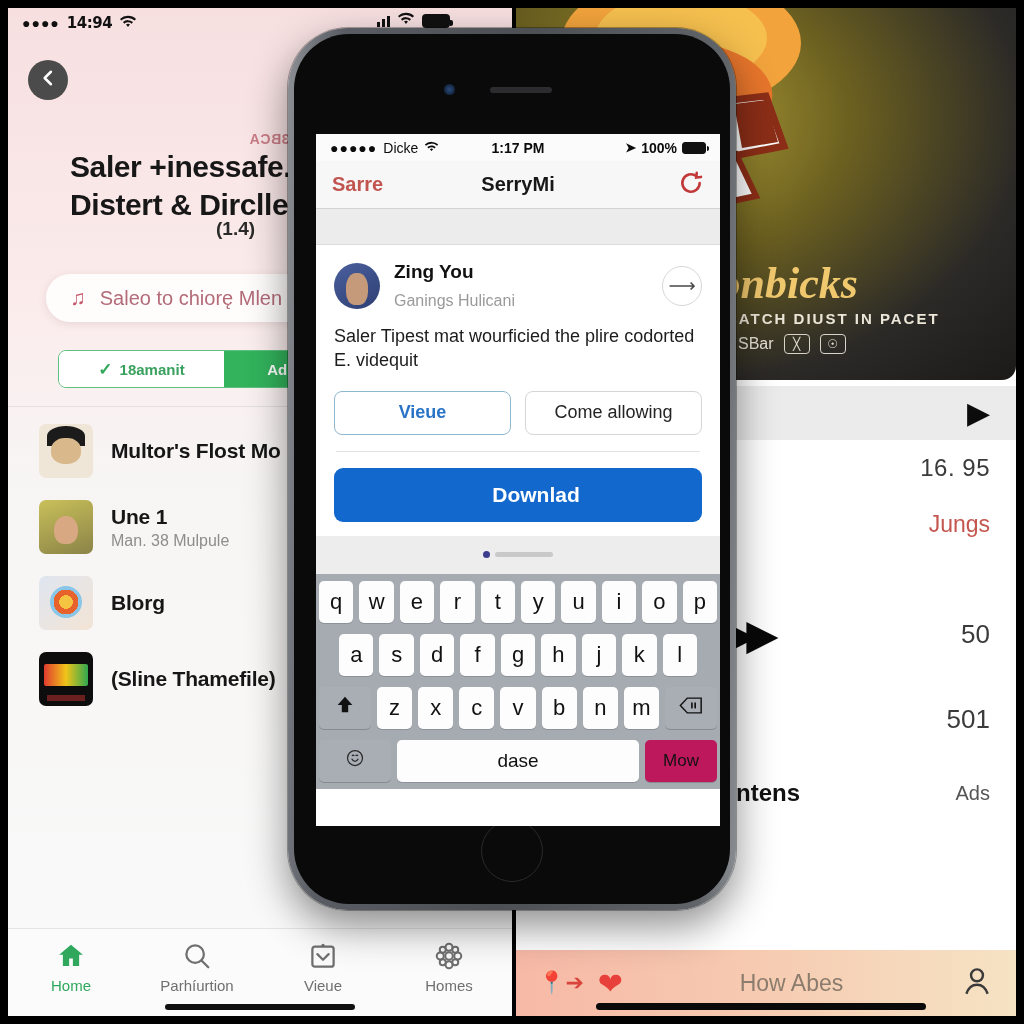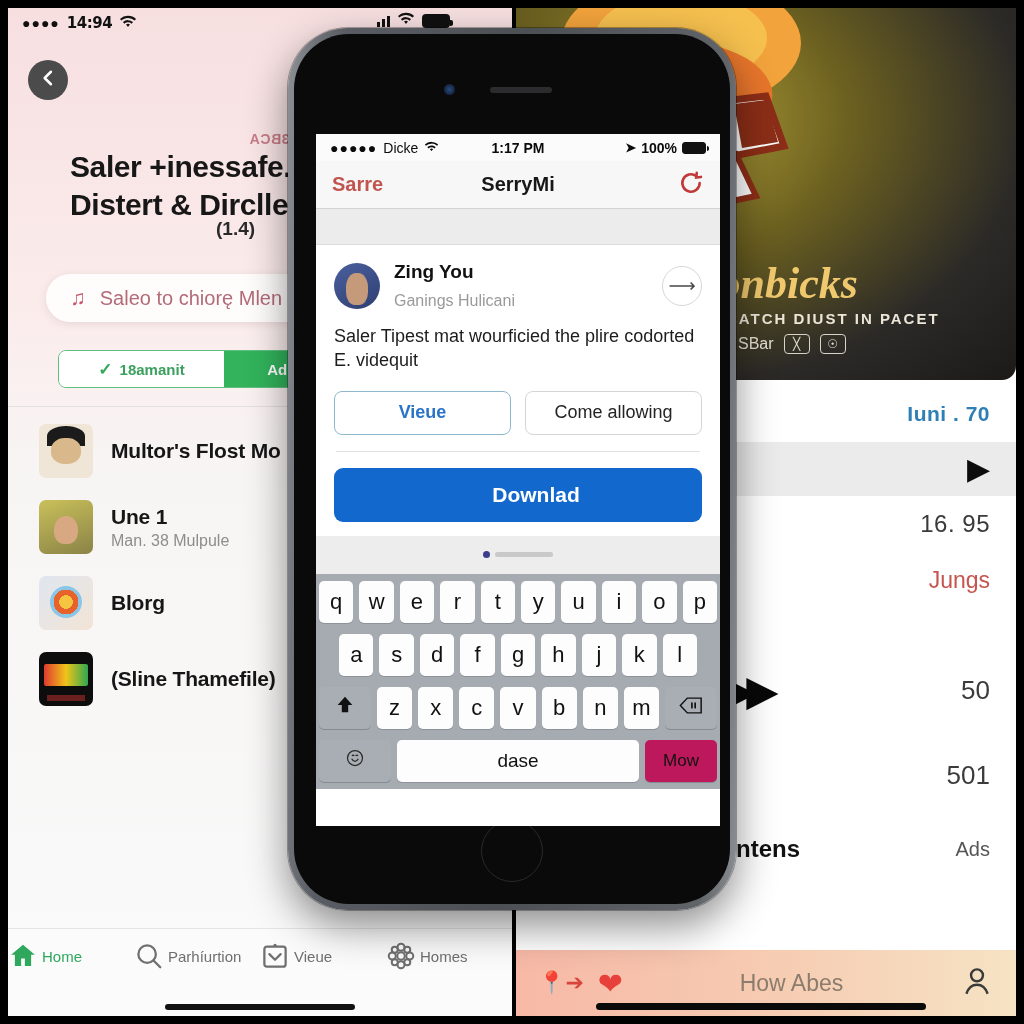--- a/index.html
+++ b/index.html
@@ -99,21 +99,21 @@
      background:radial-gradient(circle,#f5c542 0 30%,#e8622b 30% 55%,#8ac6e8 55% 100%);}
   .art-poster{background:#0d0d0d;}
   .art-poster::before{content:'';position:absolute;left:5px;top:12px;right:5px;height:22px;
      background:linear-gradient(90deg,#e03b2f,#f0c419,#2fa84f);border-radius:2px;}
   .art-poster::after{content:'';position:absolute;left:8px;bottom:5px;right:8px;height:6px;background:#6b2020;}
 
   .l-tabbar{
     position:absolute;left:0;bottom:0;width:504px;height:88px;background:#fbfbfb;
     border-top:1px solid #e5e5e5;display:flex;align-items:flex-start;padding-top:10px;
   }
-  .l-tab{flex:1;display:flex;flex-direction:row;align-items:center;gap:4px;}
+  .l-tab{flex:1;display:flex;flex-direction:column;align-items:center;gap:4px;}
   .l-tab .ico{height:34px;display:flex;align-items:center;justify-content:center;}
   .l-tab .lbl{font-size:15px;color:#6f6f6f;}
   .l-tab.active .lbl{color:#2fa85e;}
   .l-tab svg{width:30px;height:30px;}
   .home-indicator{position:absolute;left:50%;transform:translateX(-50%);bottom:6px;width:190px;height:6px;background:#111;border-radius:4px;}
 
   
   .right-app{
     position:absolute;left:516px;top:8px;width:500px;height:1008px;
     background:#fff;overflow:hidden;
@@ -395,24 +395,20 @@
       <div style="position:absolute;left:178px;top:250px;font-size:44px;font-weight:700;font-style:italic;color:#f0c86e;font-family:'Liberation Serif',serif;">honbicks</div>
       <div class="hero-sub" style="top:302px;left:210px;">CATCH DIUST IN PACET</div>
       <div class="hero-bottom">
         <span>SBar</span>
         <span class="hero-chip">╳</span>
         <span class="hero-chip">☉</span>
       </div>
     </div>
 
     <div style="position:absolute;left:0;top:378px;width:500px;">
-      <div class="r-row">
-        <span></span>
-        <span class="r-accent">Iuni . 70</span>
-      </div>
       <div class="r-selrow">
         <span class="t">ger</span>
         <span style="font-size:30px;color:#0c0c0c;line-height:1;">▶</span>
       </div>
       <div class="r-row">
         <span></span>
         <span class="r-price">16. 95</span>
       </div>
       <div class="r-row">
         <span></span>

